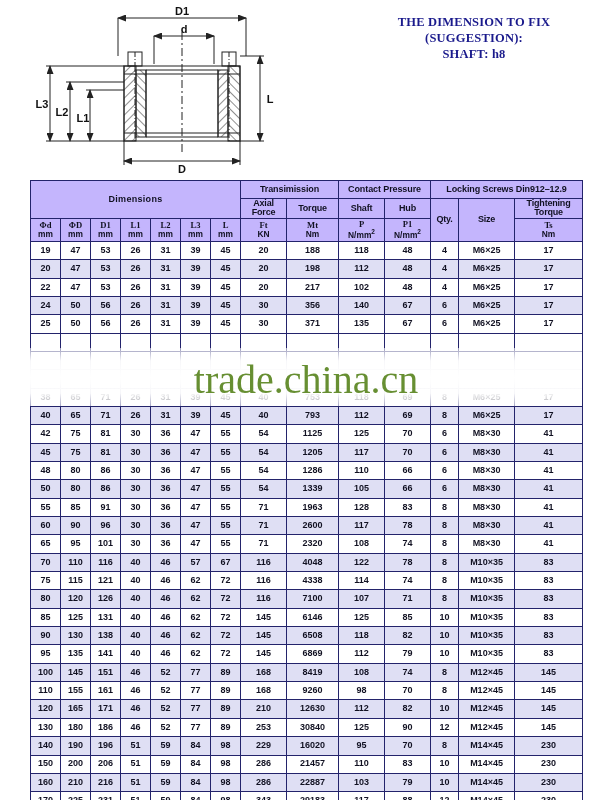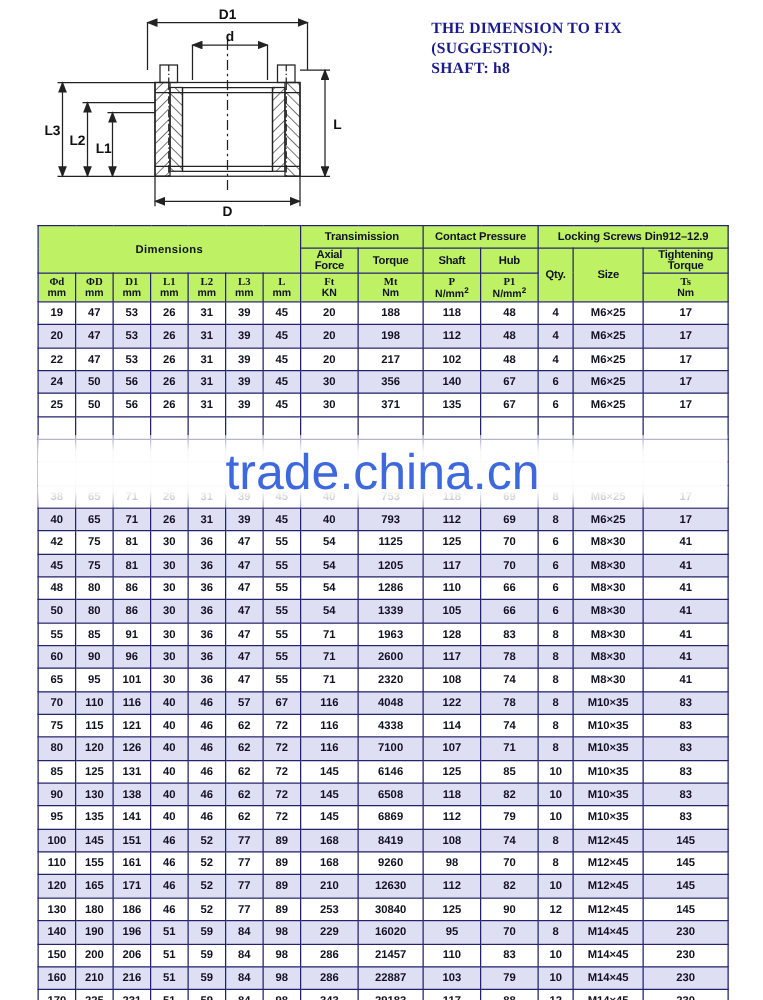--- a/index.html
+++ b/index.html
@@ -31,21 +31,21 @@
   }
   .drawing-wrap svg {
     display: block;
   }
 
   .title-block {
     position: absolute;
     left: 345px;
     top: 14px;
     width: 258px;
-    text-align: left;
+    text-align: center;
     color: #1a1a8c;
     font-family: "Liberation Serif", serif;
     font-weight: bold;
     font-size: 12.5px;
     line-height: 16px;
     letter-spacing: 0.2px;
   }
   .title-block div {
     white-space: nowrap;
   }
@@ -67,21 +67,21 @@
     border: 1px solid #23236b;
     text-align: center;
     vertical-align: middle;
     font-size: 9px;
     font-weight: bold;
     color: #111122;
     padding: 0;
     line-height: 1.05;
   }
   thead th {
-    background: #bef264;
+    background: #c4b5fd;
   }
   .hdr-group {
     font-size: 9.2px;
     height: 17px;
     letter-spacing: -0.1px;
   }
   .hdr-sub {
     font-size: 9px;
     height: 17px;
     letter-spacing: -0.2px;
@@ -140,24 +140,24 @@
         rgba(255,255,255,0.6) 100%);
     pointer-events: none;
   }
 
   .watermark {
     position: absolute;
     left: 0;
     top: 176px;
     width: 552px;
     text-align: center;
-    font-family: Liberation Sans, sans-serif;
+    font-family: Liberation Serif, serif;
     font-size: 40px;
     font-weight: 400;
-    color: #1d4ed8;
+    color: #4d7c0f;
     opacity: 0.85;
     letter-spacing: 0px;
     pointer-events: none;
     white-space: nowrap;
   }
 </style>
 </head>
 <body>
 
 <div class="top-area">

